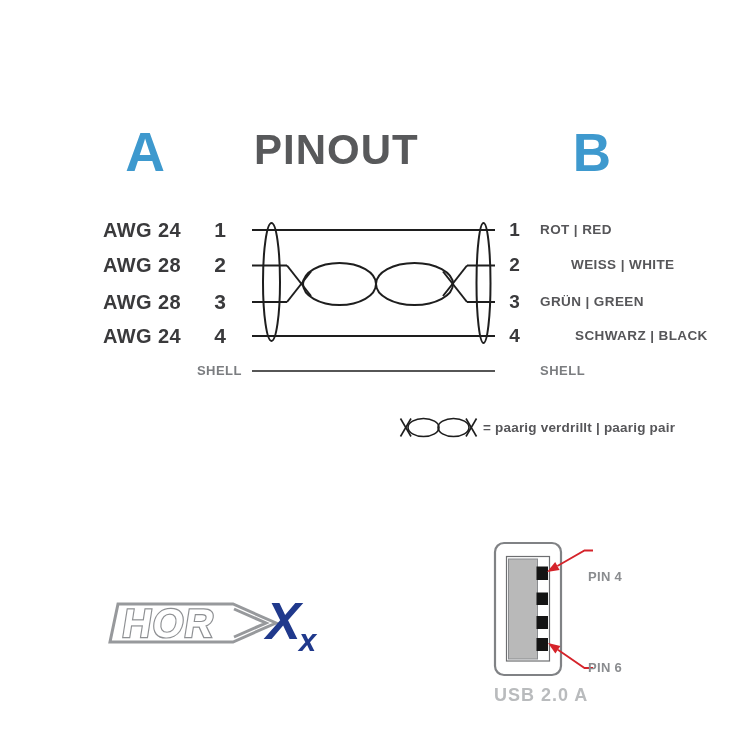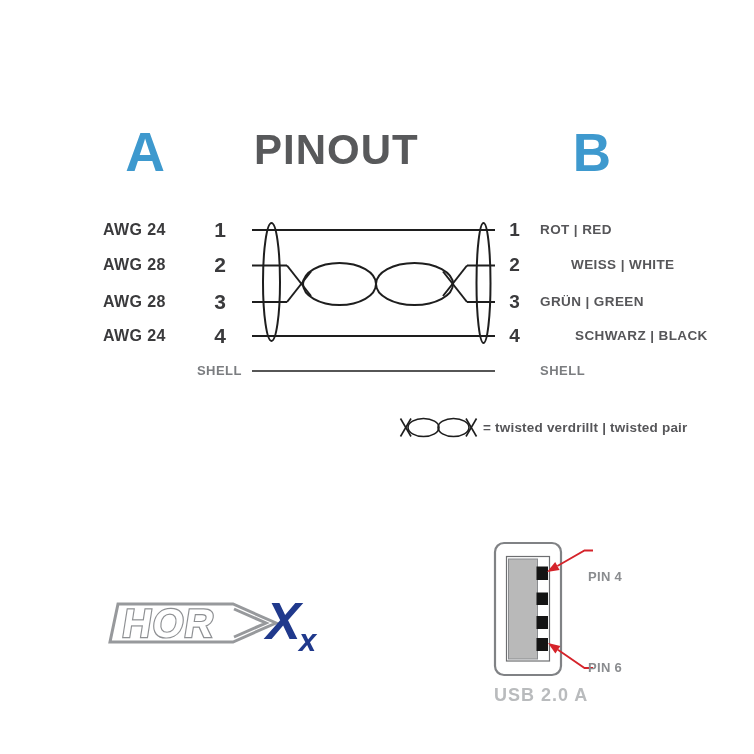--- a/index.html
+++ b/index.html
@@ -5,21 +5,21 @@
   html,body{margin:0;padding:0;background:#ffffff;}
   .stage{
     position:relative;width:754px;height:754px;background:#ffffff;overflow:hidden;
     font-family:"Liberation Sans","DejaVu Sans",sans-serif;
   }
   .abs{position:absolute;white-space:nowrap;}
   
   .conn-letter{font-weight:bold;font-size:55px;line-height:56px;color:var(--accent-blue);width:100px;text-align:center;}
   .title{font-weight:bold;font-size:42px;line-height:46px;color:var(--title-gray);width:240px;text-align:left;letter-spacing:1px;}
   
-  .awg{font-weight:bold;font-size:16px;line-height:20px;color:var(--awg-text);letter-spacing:.4px;width:80px;text-align:left;}
+  .awg{font-weight:bold;font-size:20px;line-height:20px;color:var(--awg-text);letter-spacing:.4px;width:80px;text-align:left;}
   .pin-a{font-weight:bold;font-size:21px;line-height:26px;color:var(--awg-text);width:36px;text-align:center;}
   
   .pin-b{font-weight:bold;font-size:19px;line-height:24px;color:var(--awg-text);width:29px;text-align:center;}
   .wirecolor{font-weight:bold;font-size:13.5px;line-height:18px;color:var(--wire-label);letter-spacing:.4px;}
   .shell{font-weight:bold;font-size:13px;line-height:18px;color:var(--shell-gray);letter-spacing:.5px;}
   .shell-a{width:70px;text-align:right;}
   .legend-text{font-weight:bold;font-size:13.5px;line-height:18px;color:var(--wire-label);letter-spacing:.2px;}
   
   .pin-callout{font-weight:bold;font-size:13px;line-height:18px;color:var(--pin-callout-gray);letter-spacing:.3px;}
   .usb-caption{font-weight:bold;font-size:18px;line-height:20px;color:var(--usb-caption-gray);letter-spacing:1px;}
@@ -109,19 +109,19 @@
   <div class="abs pin-b" style="left:500px;top:324px;">4</div>
 
   <div class="abs wirecolor" style="left:540px;top:221px;">ROT | RED</div>
   <div class="abs wirecolor" style="left:571px;top:256px;">WEISS | WHITE</div>
   <div class="abs wirecolor" style="left:540px;top:293px;">GRÜN | GREEN</div>
   <div class="abs wirecolor" style="left:540px;top:327px;margin-left:35px;">SCHWARZ | BLACK</div>
 
   <div class="abs shell shell-a" style="left:172px;top:362px;">SHELL</div>
   <div class="abs shell" style="left:540px;top:362px;">SHELL</div>
 
-  <div class="abs legend-text" style="left:483px;top:419px;">= twisted verdrillt | twisted pair</div>
+  <div class="abs legend-text" style="left:483px;top:419px;">= paarig verdrillt | paarig pair</div>
 
   <div class="abs pin-callout" style="left:588px;top:568px;text-align:center;">PIN 4</div>
   <div class="abs pin-callout" style="left:588px;top:659px;">PIN 6</div>
   <div class="abs usb-caption" style="left:494px;top:685px;">USB 2.0 A</div>
 
 </div>
 
 </body></html>

